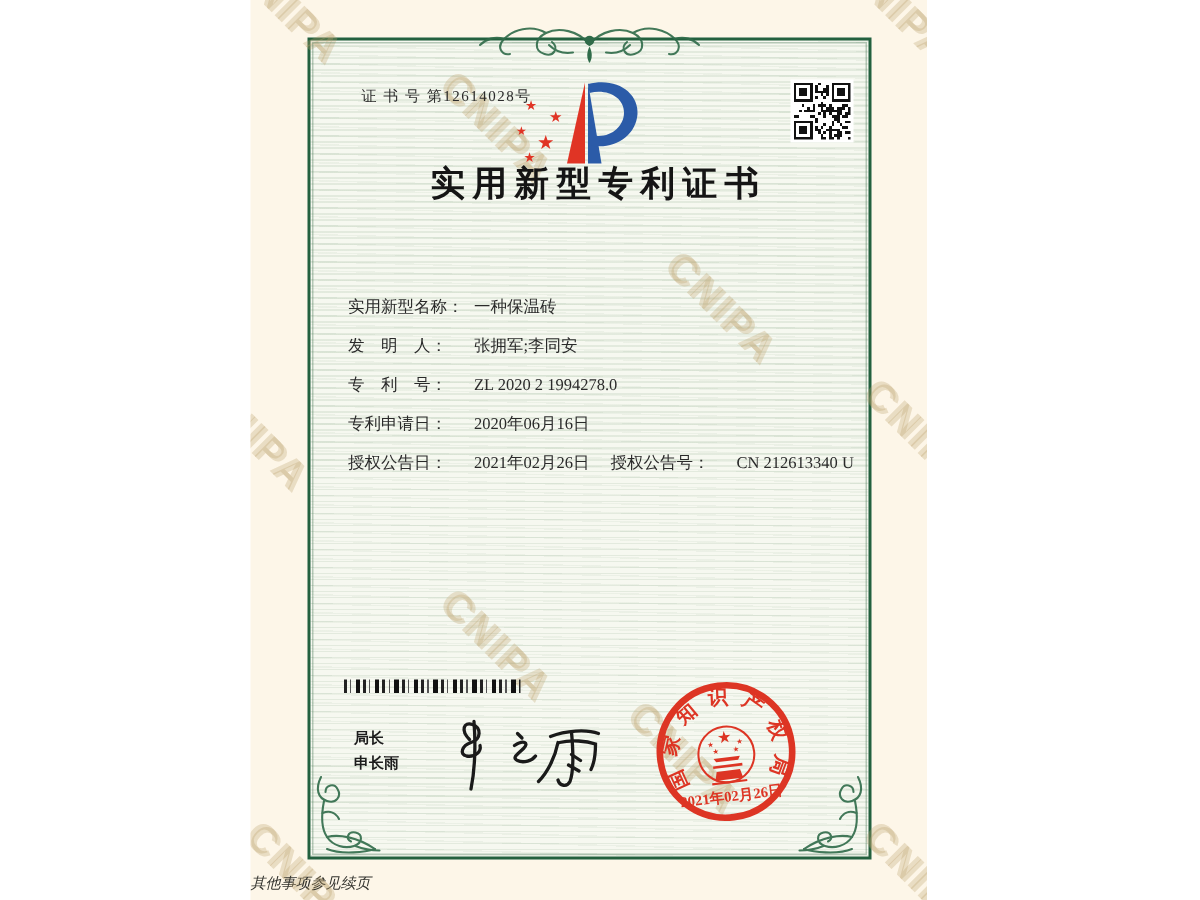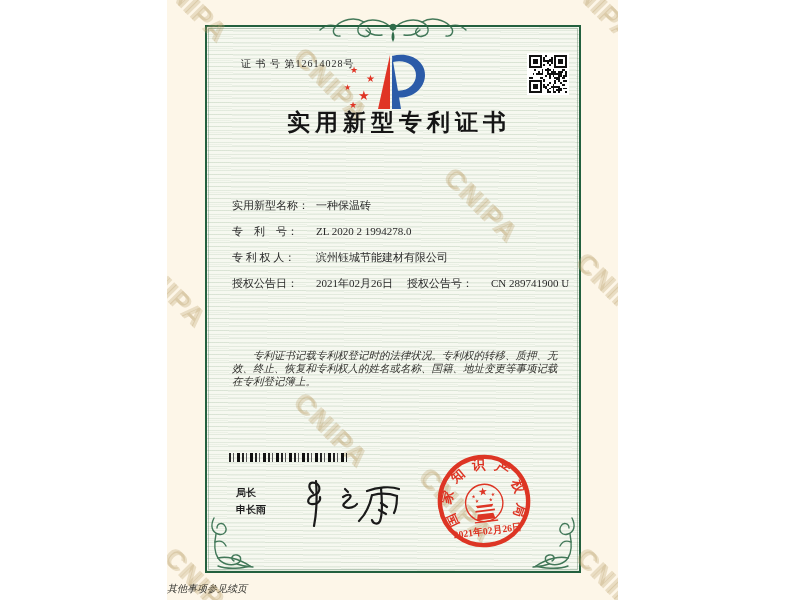--- a/index.html
+++ b/index.html
@@ -202,27 +202,27 @@
             <rect x="0" y="14" width="7" height="7" fill="#111"></rect>
             <rect x="1" y="15" width="5" height="5" fill="#fff"></rect>
             <rect x="2" y="16" width="3" height="3" fill="#111"></rect>
           </svg>
       </div>
 
       <div class="title">实用新型专利证书</div>
 
       <div class="fields" id="fields">
           <div class="field-row"><span class="flabel">实用新型名称：</span><span class="fvalue">一种保温砖</span></div>
+          <div class="field-row"><span class="flabel">发　明　人：</span><span class="fvalue">张拥军;李同安</span></div>
           <div class="field-row"><span class="flabel">专　利　号：</span><span class="fvalue">ZL 2020 2 1994278.0</span></div>
-          <div class="field-row"><span class="flabel">专 利 权 人：</span><span class="fvalue">滨州钰城节能建材有限公司</span></div>
-          <div class="field-row"><span class="flabel">授权公告日：</span><span class="fvalue">2021年02月26日</span><span class="flabel second">授权公告号：</span><span class="fvalue">CN 289741900 U</span></div>
+          <div class="field-row"><span class="flabel">专利申请日：</span><span class="fvalue">2020年06月16日</span></div>
+          <div class="field-row"><span class="flabel">授权公告日：</span><span class="fvalue">2021年02月26日</span><span class="flabel second">授权公告号：</span><span class="fvalue">CN 212613340 U</span></div>
         </div>
 
       <div class="paras" id="paras">
-          <p>专利证书记载专利权登记时的法律状况。专利权的转移、质押、无效、终止、恢复和专利权人的姓名或名称、国籍、地址变更等事项记载在专利登记簿上。</p>
         </div>
 
       <div class="barcode"></div>
 
       <div class="officer">
         <div>局长</div>
         <div>申长雨</div>
       </div>
 
       <svg class="sig" width="115" height="52" viewBox="0 0 115 52">

